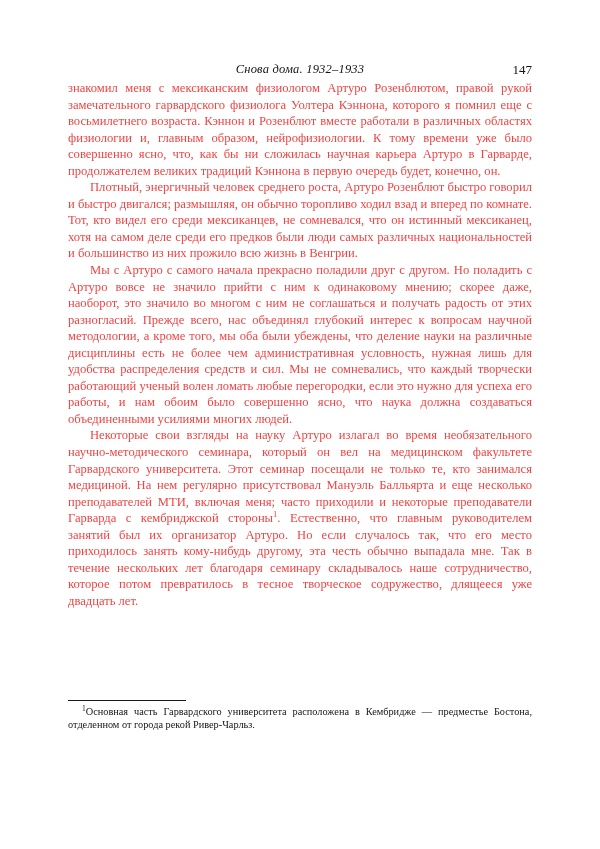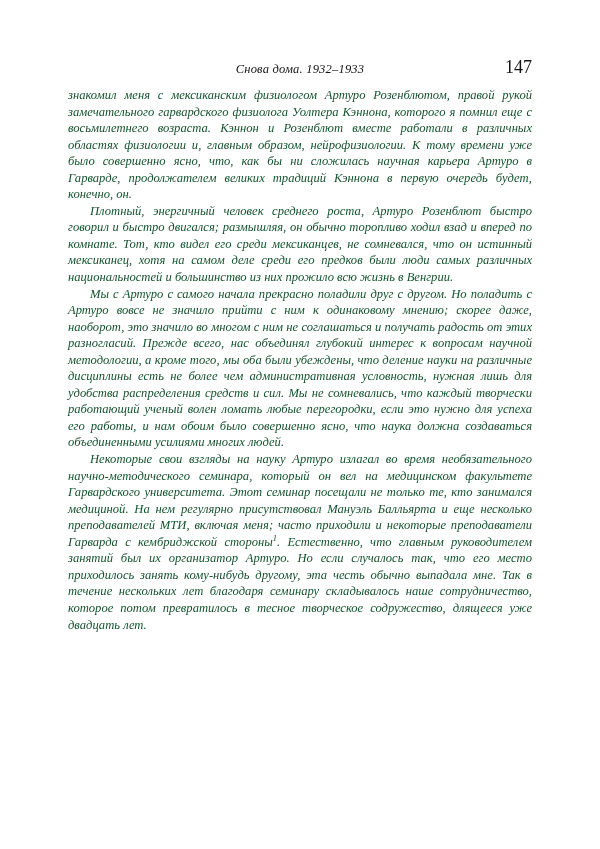--- a/index.html
+++ b/index.html
@@ -34,35 +34,34 @@
   .running-title {
     font-style: italic;
     font-size: 12.5px;
     letter-spacing: 0.2px;
     color: #141414;
   }
   .folio {
     position: absolute;
     right: 0;
     bottom: 0;
-    font-size: 18px;
+    font-size: 13px;
     color: #141414;
   }
   .body-text {
     position: absolute;
-    top: 87px;
+    top: 80px;
     left: 68px;
     width: 464px;
     font-size: 12.6px;
     line-height: 16.55px;
     text-align: justify;
     text-justify: inter-word;
-    color: #14532d;
+    color: #ef4444;
     hyphens: manual;
-    font-style: italic;
   }
   .body-text p {
     margin: 0;
     text-indent: 22px;
   }
   .body-text p.first {
     text-indent: 0;
   }
   .fn-marker {
     font-size: 8.5px;
@@ -104,14 +103,20 @@
     <span class="folio">147</span>
   </div>
 
   <div class="body-text">
     <p class="first">знакомил меня с мексиканским физиологом Артуро Розенблютом, правой рукой замечательного гарвардского физиолога Уолтера Кэннона, которого я помнил еще с восьмилетнего возраста. Кэннон и Розенблют вместе работали в различных областях физиологии и, главным образом, нейрофизиологии. К тому времени уже было совершенно ясно, что, как бы ни сложилась научная карьера Артуро в Гарварде, продолжателем великих традиций Кэннона в первую очередь будет, конечно, он.</p>
     <p>Плотный, энергичный человек среднего роста, Артуро Розенблют быстро говорил и быстро двигался; размышляя, он обычно торопливо ходил взад и вперед по комнате. Тот, кто видел его среди мексиканцев, не сомневался, что он истинный мексиканец, хотя на самом деле среди его предков были люди самых различных национальностей и большинство из них прожило всю жизнь в Венгрии.</p>
     <p>Мы с Артуро с самого начала прекрасно поладили друг с другом. Но поладить с Артуро вовсе не значило прийти с ним к одинаковому мнению; скорее даже, наоборот, это значило во многом с ним не соглашаться и получать радость от этих разногласий. Прежде всего, нас объединял глубокий интерес к вопросам научной методологии, а кроме того, мы оба были убеждены, что деление науки на различные дисциплины есть не более чем административная условность, нужная лишь для удобства распределения средств и сил. Мы не сомневались, что каждый творчески работающий ученый волен ломать любые перегородки, если это нужно для успеха его работы, и нам обоим было совершенно ясно, что наука должна создаваться объединенными усилиями многих людей.</p>
     <p id="para-with-footnote">Некоторые свои взгляды на науку Артуро излагал во время необязательного научно-методического семинара, который он вел на медицинском факультете Гарвардского университета. Этот семинар посещали не только те, кто занимался медициной. На нем регулярно присутствовал Мануэль Балльярта и еще несколько преподавателей МТИ, включая меня; часто приходили и некоторые преподаватели Гарварда с кембриджской стороны<span class="fn-marker">1</span>. Естественно, что главным руководителем занятий был их организатор Артуро. Но если случалось так, что его место приходилось занять кому-нибудь другому, эта честь обычно выпадала мне. Так в течение нескольких лет благодаря семинару складывалось наше сотрудничество, которое потом превратилось в тесное творческое содружество, длящееся уже двадцать лет.</p>
   </div>
 
+  <div class="footnote-area">
+    <div class="fn-rule"></div>
+    <div class="footnote">
+      <sup>1</sup><span>Основная часть Гарвардского университета расположена в Кембридже — предместье Бостона, отделенном от города рекой Ривер-Чарльз.</span>
+    </div>
+  </div>
 
 </div>
 
 </body></html>

